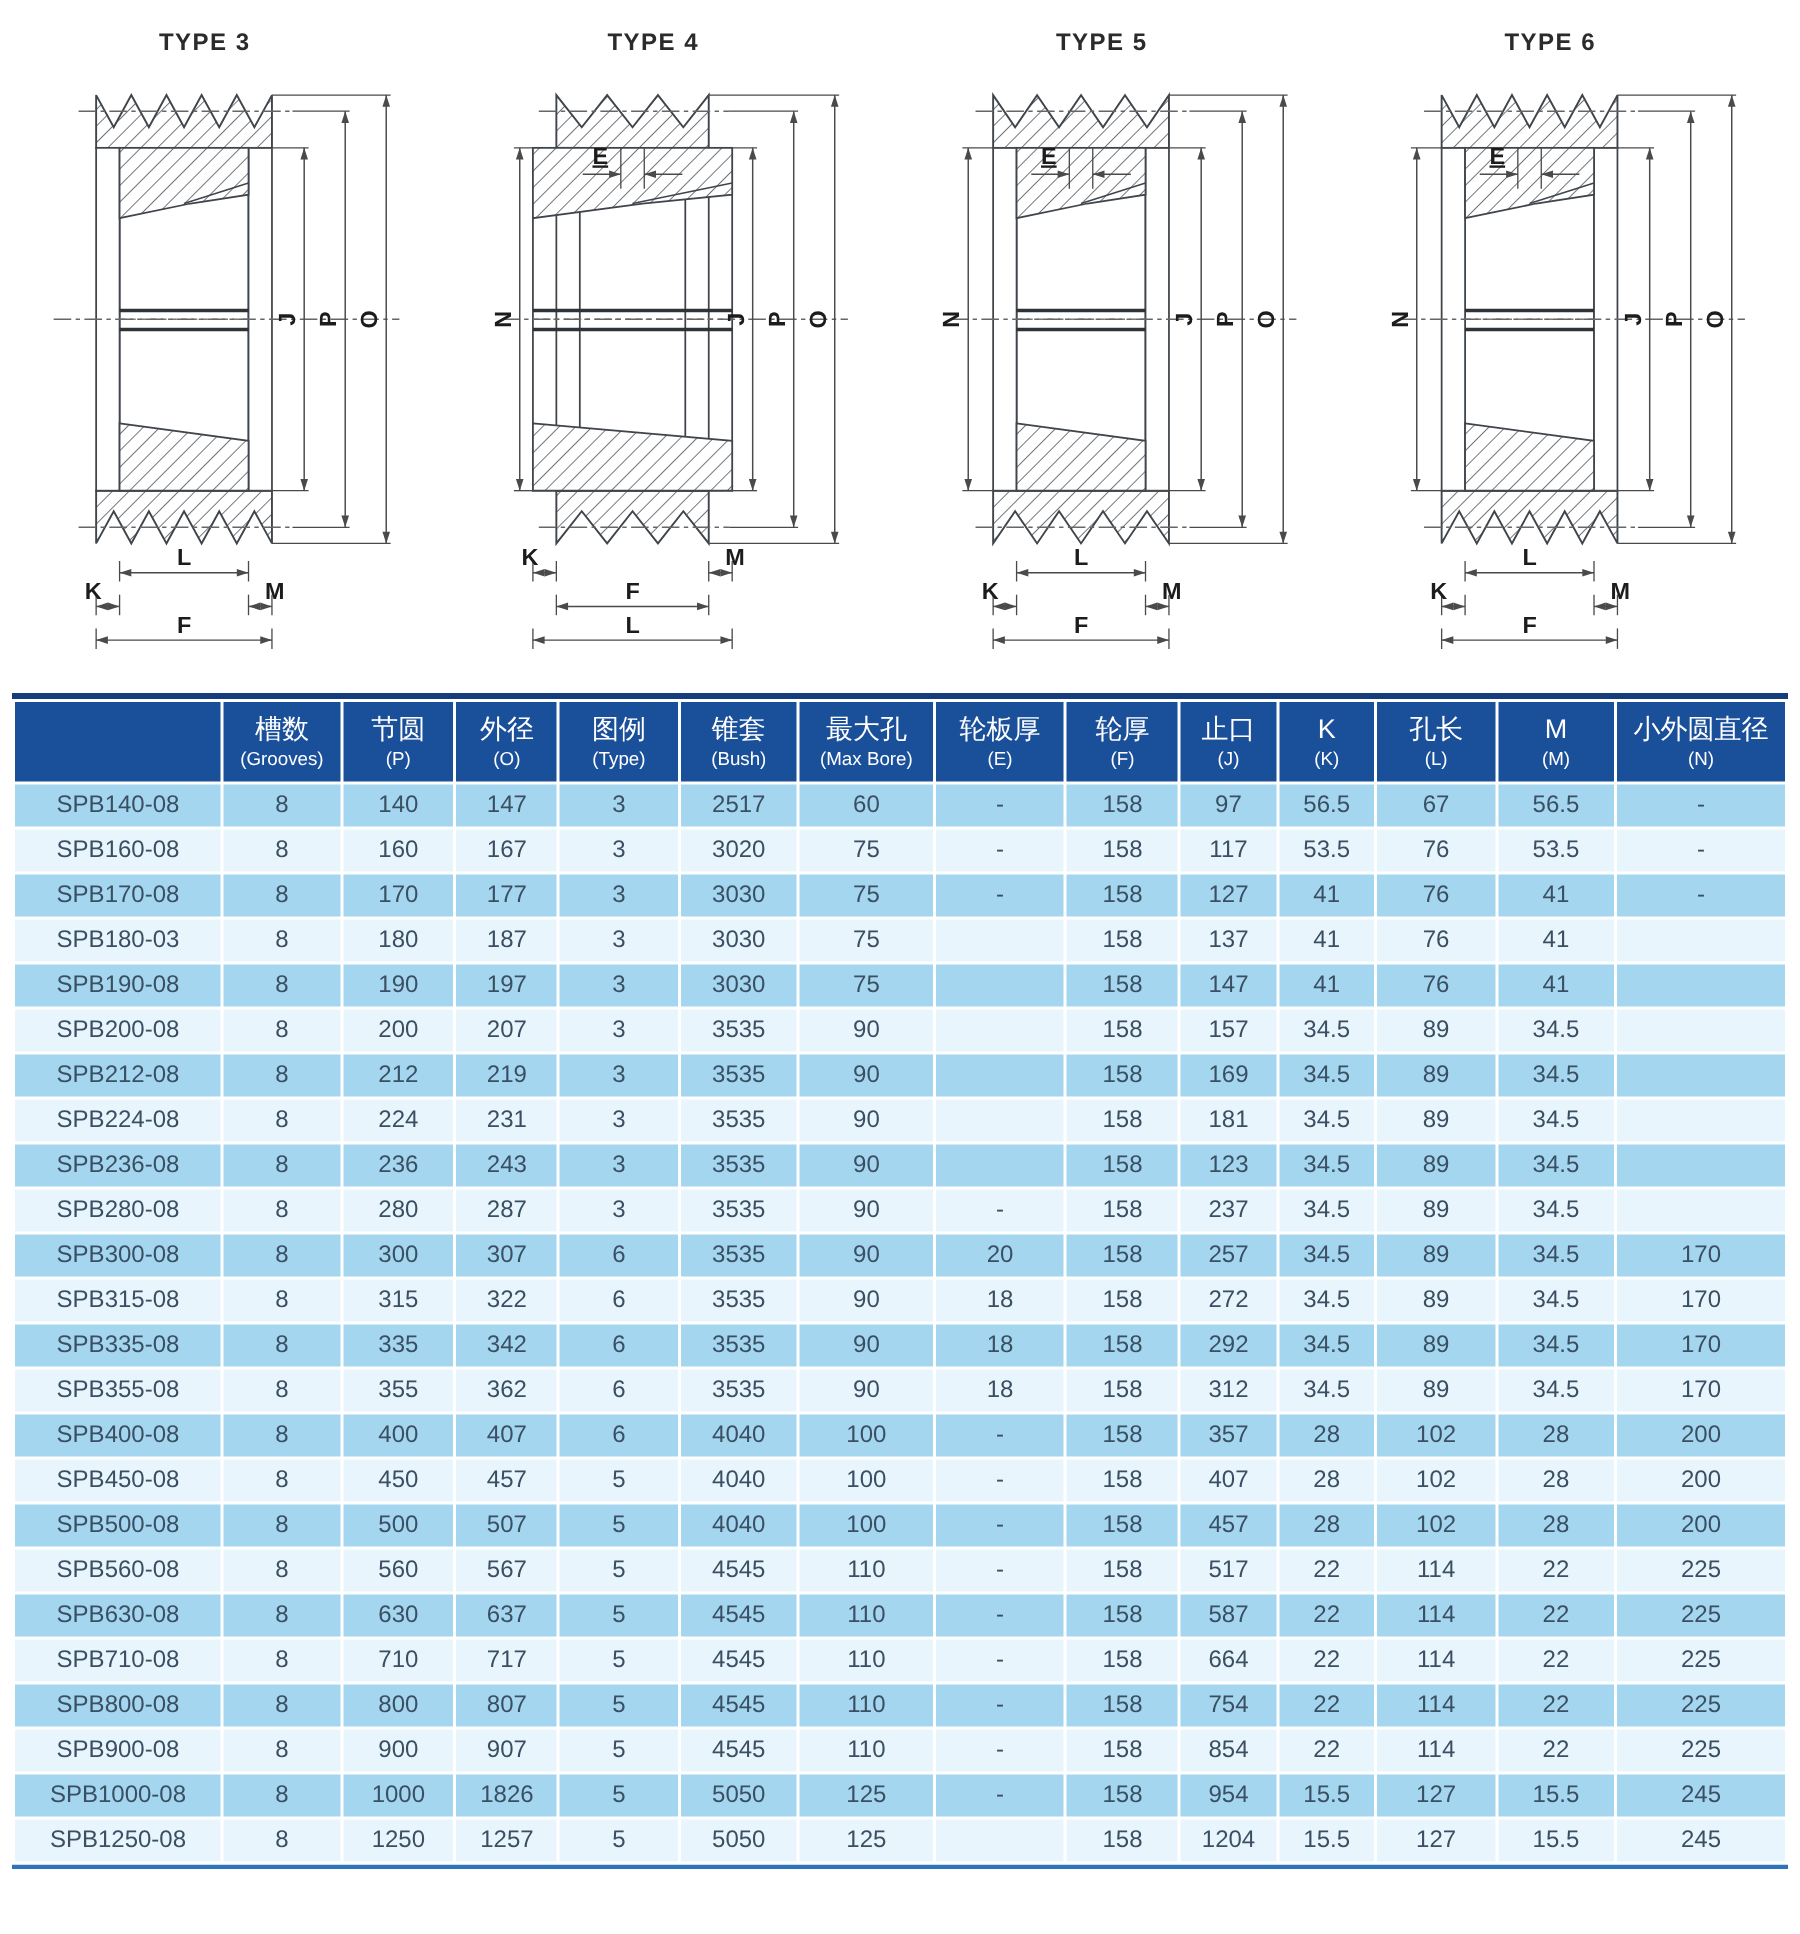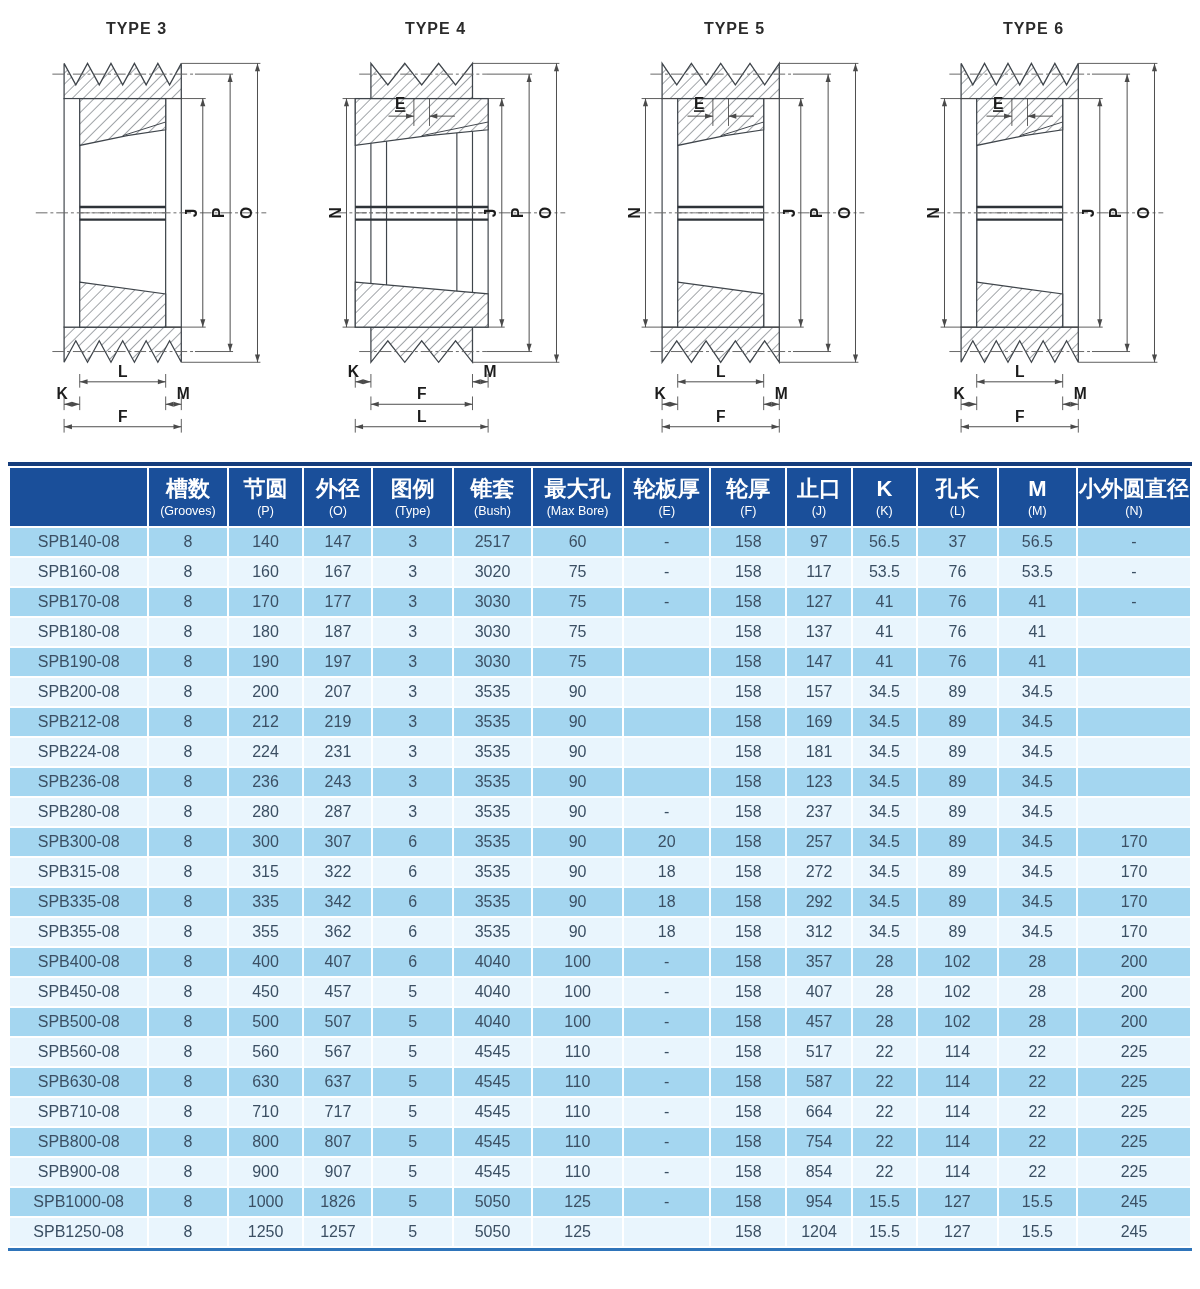--- a/index.html
+++ b/index.html
@@ -8,21 +8,21 @@
   
   .diagrams{display:flex;justify-content:space-between;padding:6px 2px 0 2px;height:458px;box-sizing:border-box;}
   .diagram{width:25%;display:flex;flex-direction:column;align-items:center;}
   .diagram-title{font-size:16px;font-weight:bold;color:#2b2b2b;letter-spacing:1px;margin:14px 30px 0 0;}
   .diagram svg{width:284px;height:424px;}
 
   
   .table-wrap{margin:4px 8px 0 8px;border-top:4px solid #153d7c;border-bottom:3px solid #2e74ba;}
   table.spec{width:100%;border-collapse:separate;border-spacing:2px;background:#ffffff;table-layout:fixed;}
   table.spec th{background:#1a4f9a;color:#ffffff;text-align:center;vertical-align:middle;padding:7px 1px;}
-  table.spec th .cn{font-size:22px;font-weight:bold;line-height:1.25;}
+  table.spec th .cn{font-size:18px;font-weight:normal;line-height:1.25;}
   table.spec th .en{font-size:12.5px;font-weight:normal;line-height:1.3;}
   table.spec td{text-align:center;vertical-align:middle;height:26px;font-size:16px;color:#3b4f63;padding:1px 0;}
   table.spec tbody tr:nth-child(odd) td{background:#a4d6f0;}
   table.spec tbody tr:nth-child(even) td{background:#e9f5fd;}
 </style>
 </head>
 <body>
 
 <div class="page">
 
@@ -432,21 +432,21 @@
             <td>8</td>
             <td>140</td>
             <td>147</td>
             <td>3</td>
             <td>2517</td>
             <td>60</td>
             <td>-</td>
             <td>158</td>
             <td>97</td>
             <td>56.5</td>
-            <td>37</td>
+            <td>67</td>
             <td>56.5</td>
             <td>-</td>
           </tr>
           <tr>
             <td>SPB160-08</td>
             <td>8</td>
             <td>160</td>
             <td>167</td>
             <td>3</td>
             <td>3020</td>
@@ -469,21 +469,21 @@
             <td>75</td>
             <td>-</td>
             <td>158</td>
             <td>127</td>
             <td>41</td>
             <td>76</td>
             <td>41</td>
             <td>-</td>
           </tr>
           <tr>
-            <td>SPB180-08</td>
+            <td>SPB180-03</td>
             <td>8</td>
             <td>180</td>
             <td>187</td>
             <td>3</td>
             <td>3030</td>
             <td>75</td>
             <td></td>
             <td>158</td>
             <td>137</td>
             <td>41</td>

